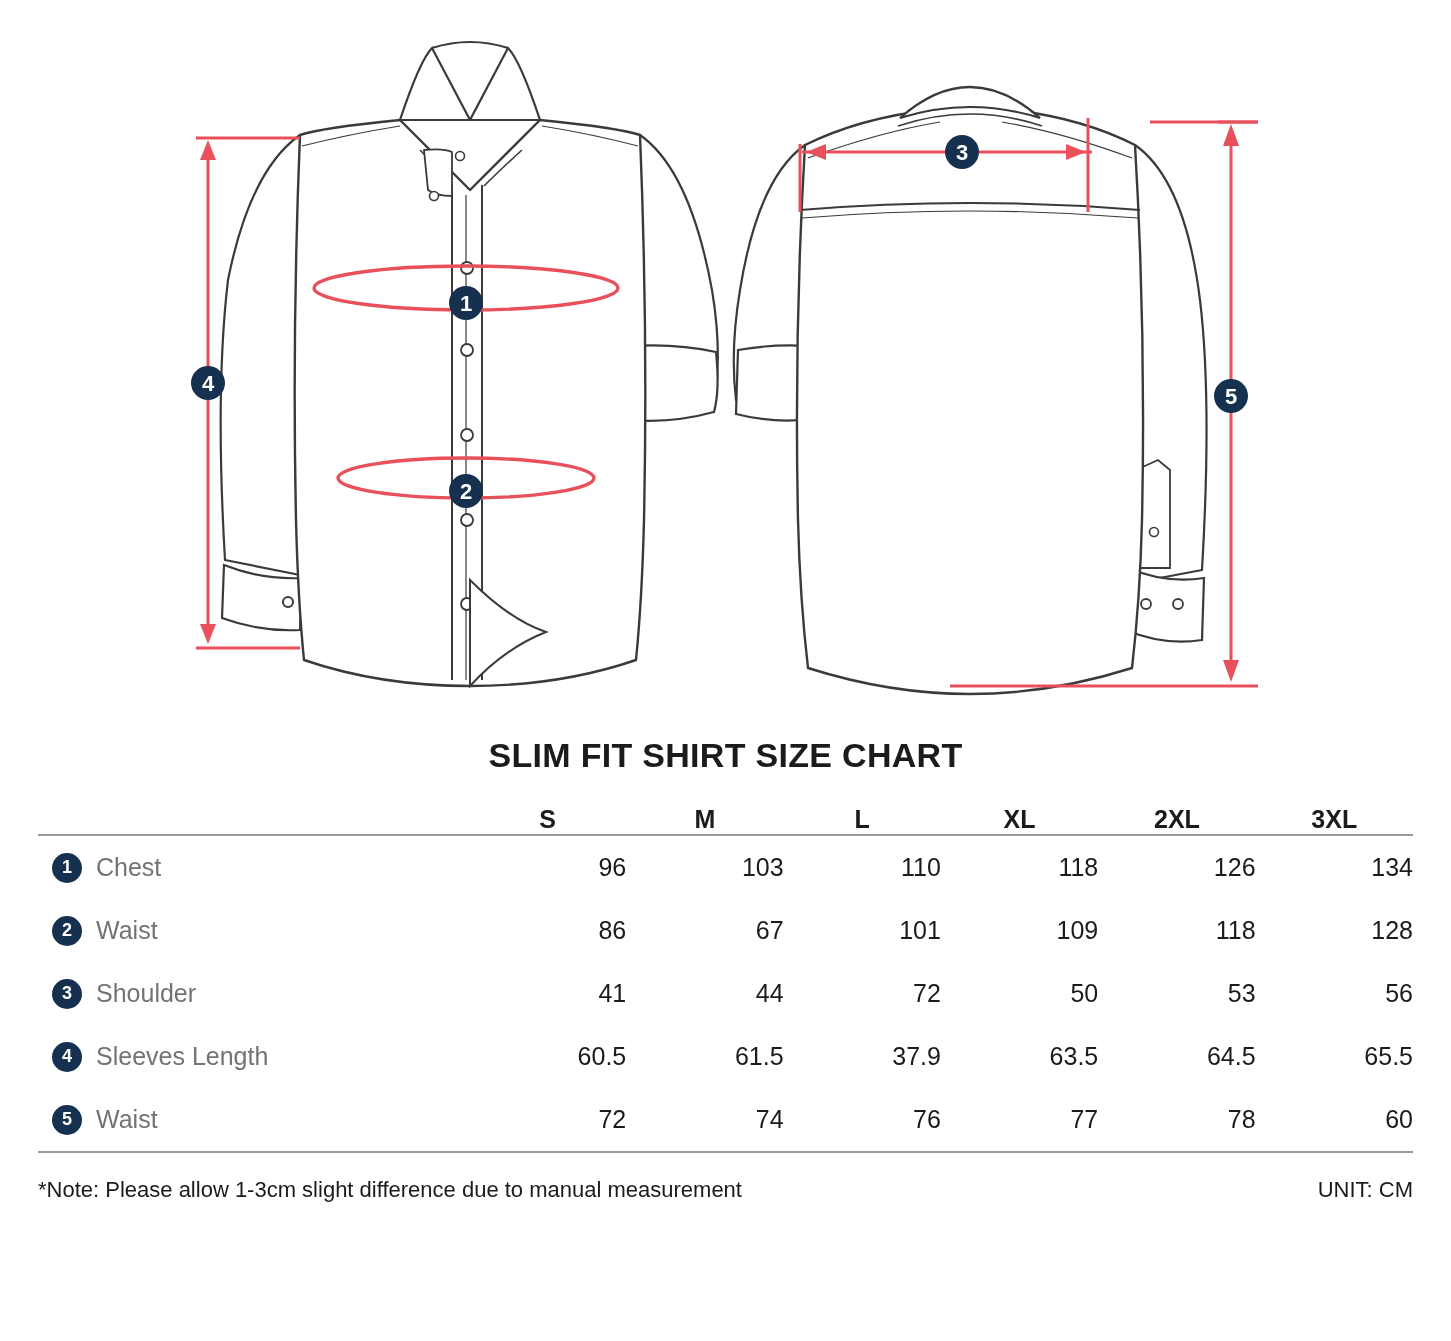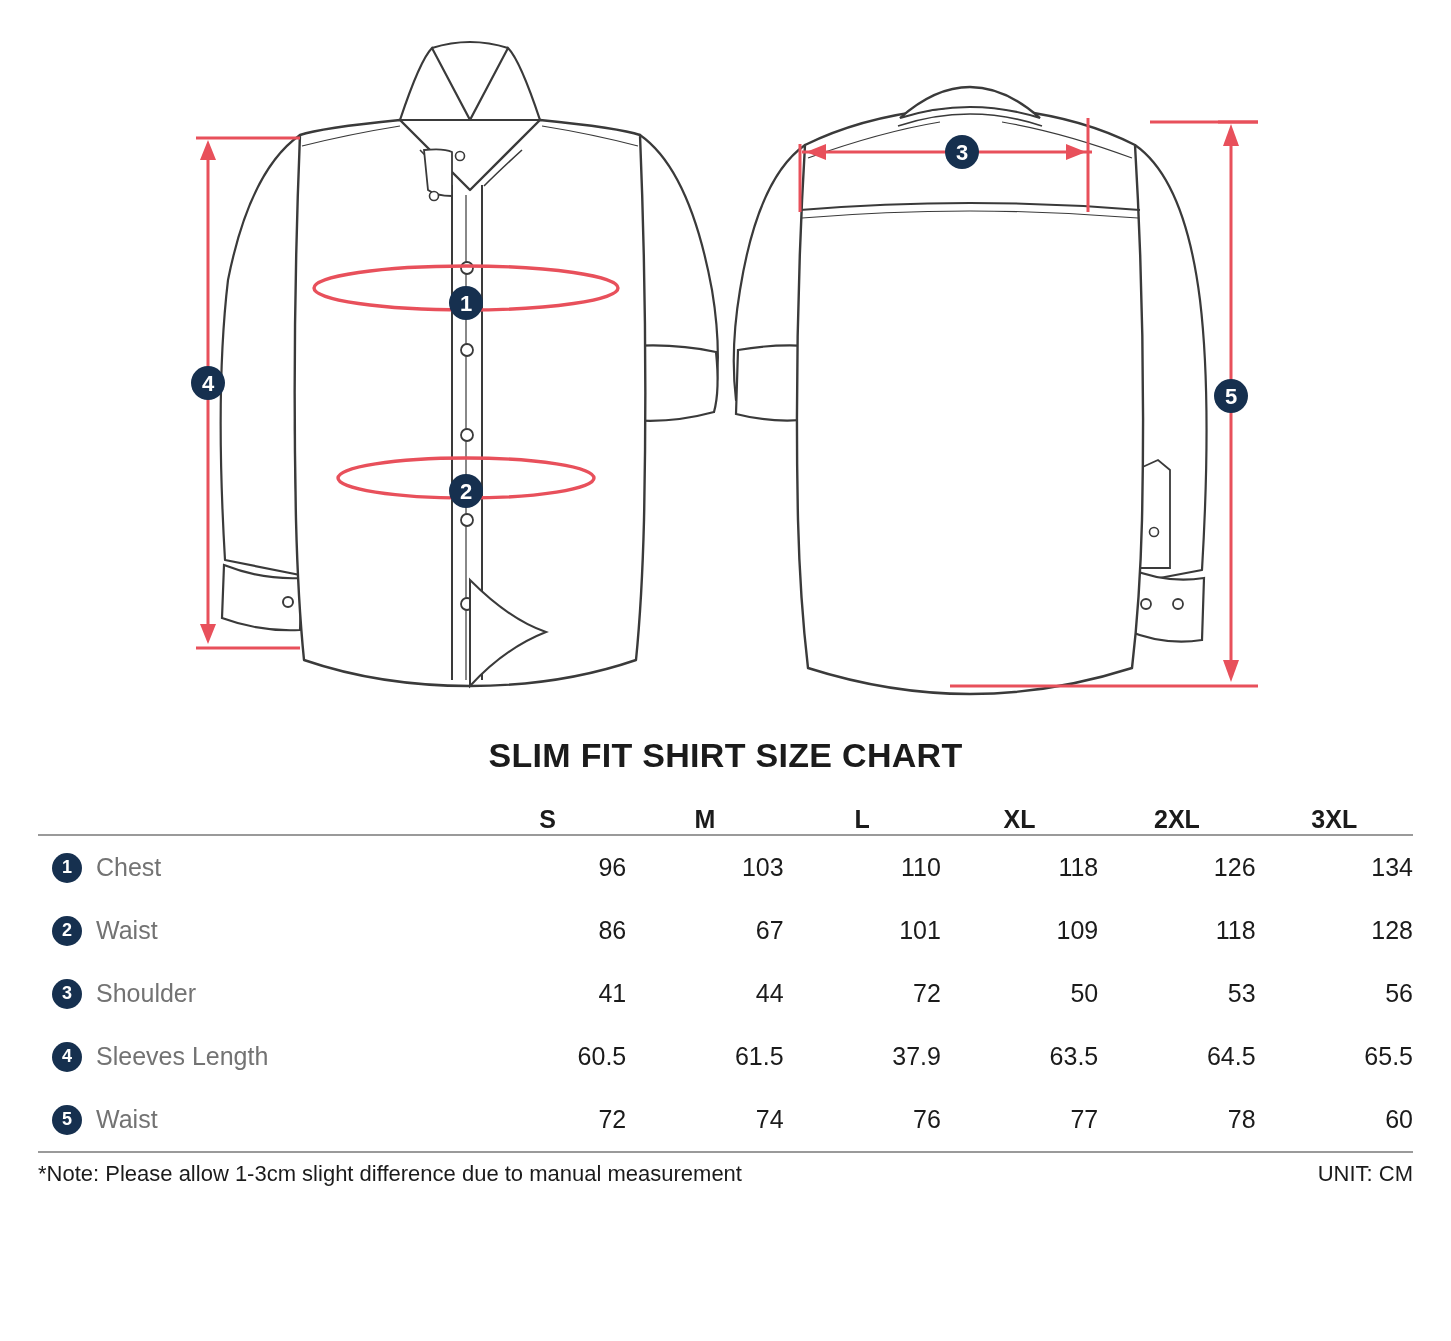--- a/index.html
+++ b/index.html
@@ -83,21 +83,21 @@
     flex: 0 0 auto;
   }
   .row-label .text {
     font-size: 25px;
     color: #737373;
   }
   .footer-wrap {
     width: 1375px;
     margin: 0 auto;
     border-top: 2px solid #9a9a9a;
-    padding-top: 8px;
+    padding-top: 24px;
     display: flex;
     justify-content: space-between;
     align-items: baseline;
     font-size: 22px;
   }
   .note { color: #1b1b1b; }
   .unit { color: #1b1b1b; }
   .marker-circle { fill: #16304f; }
   .marker-text { fill: #ffffff; font-size: 22px; font-weight: bold; font-family: "Liberation Sans", sans-serif; }
 </style>

